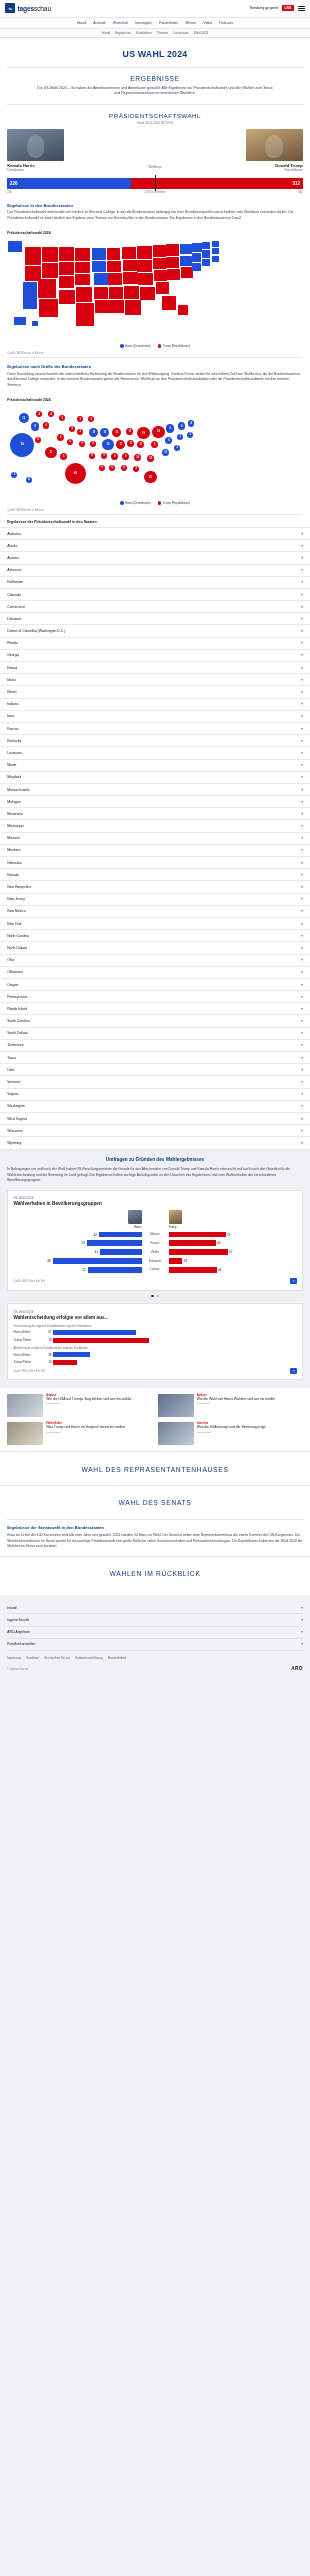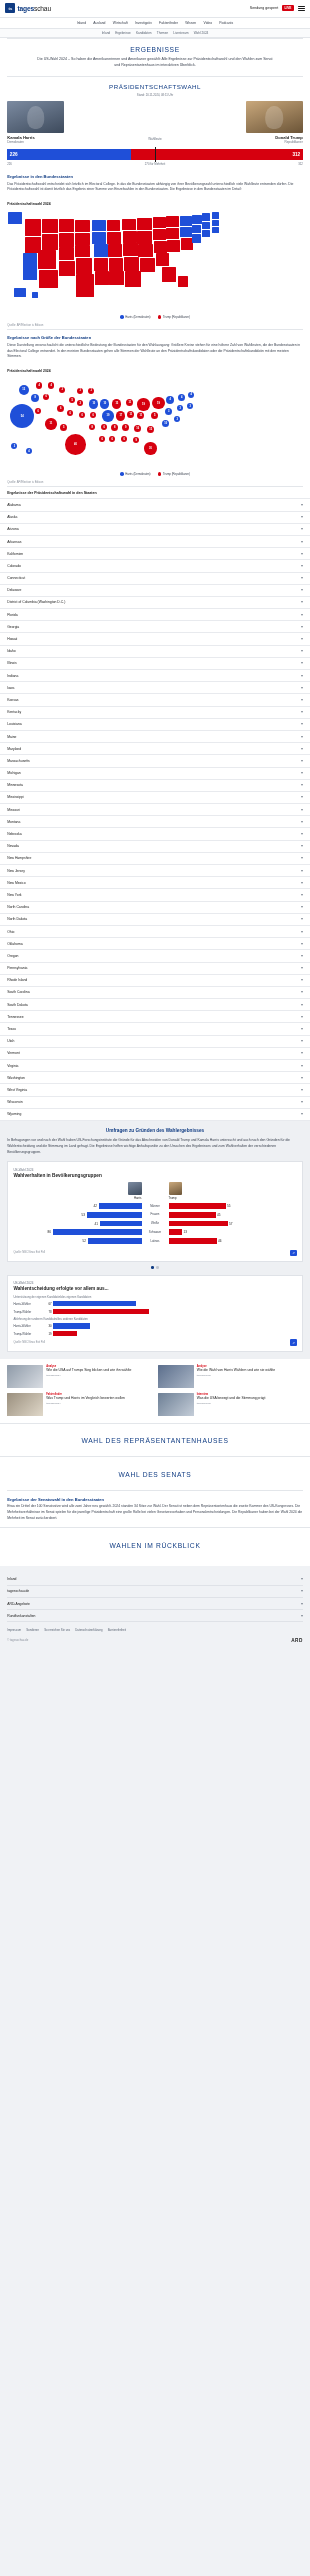--- a/index.html
+++ b/index.html
@@ -216,20 +216,21 @@
 
   <div class="subnav">
     <a href="#">Inland</a>
     <a href="#">Ergebnisse</a>
     <a href="#">Kandidaten</a>
     <a href="#">Themen</a>
     <a href="#">Livestream</a>
     <a href="#">Wahl 2024</a>
   </div>
 
+  <div class="hero-title">US WAHL 2024</div>
   <div class="divider"></div>
 
   <div class="section-title">ERGEBNISSE</div>
   <div class="section-sub">Die US-Wahl 2024 – So haben die Amerikanerinnen und Amerikaner gewählt: Alle Ergebnisse zur Präsidentschaftswahl und den Wahlen zum Senat und Repräsentantenhaus im interaktiven Überblick.</div>
   <div class="divider"></div>
 
   <div class="cand-head">PRÄSIDENTSCHAFTSWAHL</div>
   <div class="cand-sub">Stand: 20.11.2024, 08:11 Uhr</div>
 
   <div class="cand-row">

